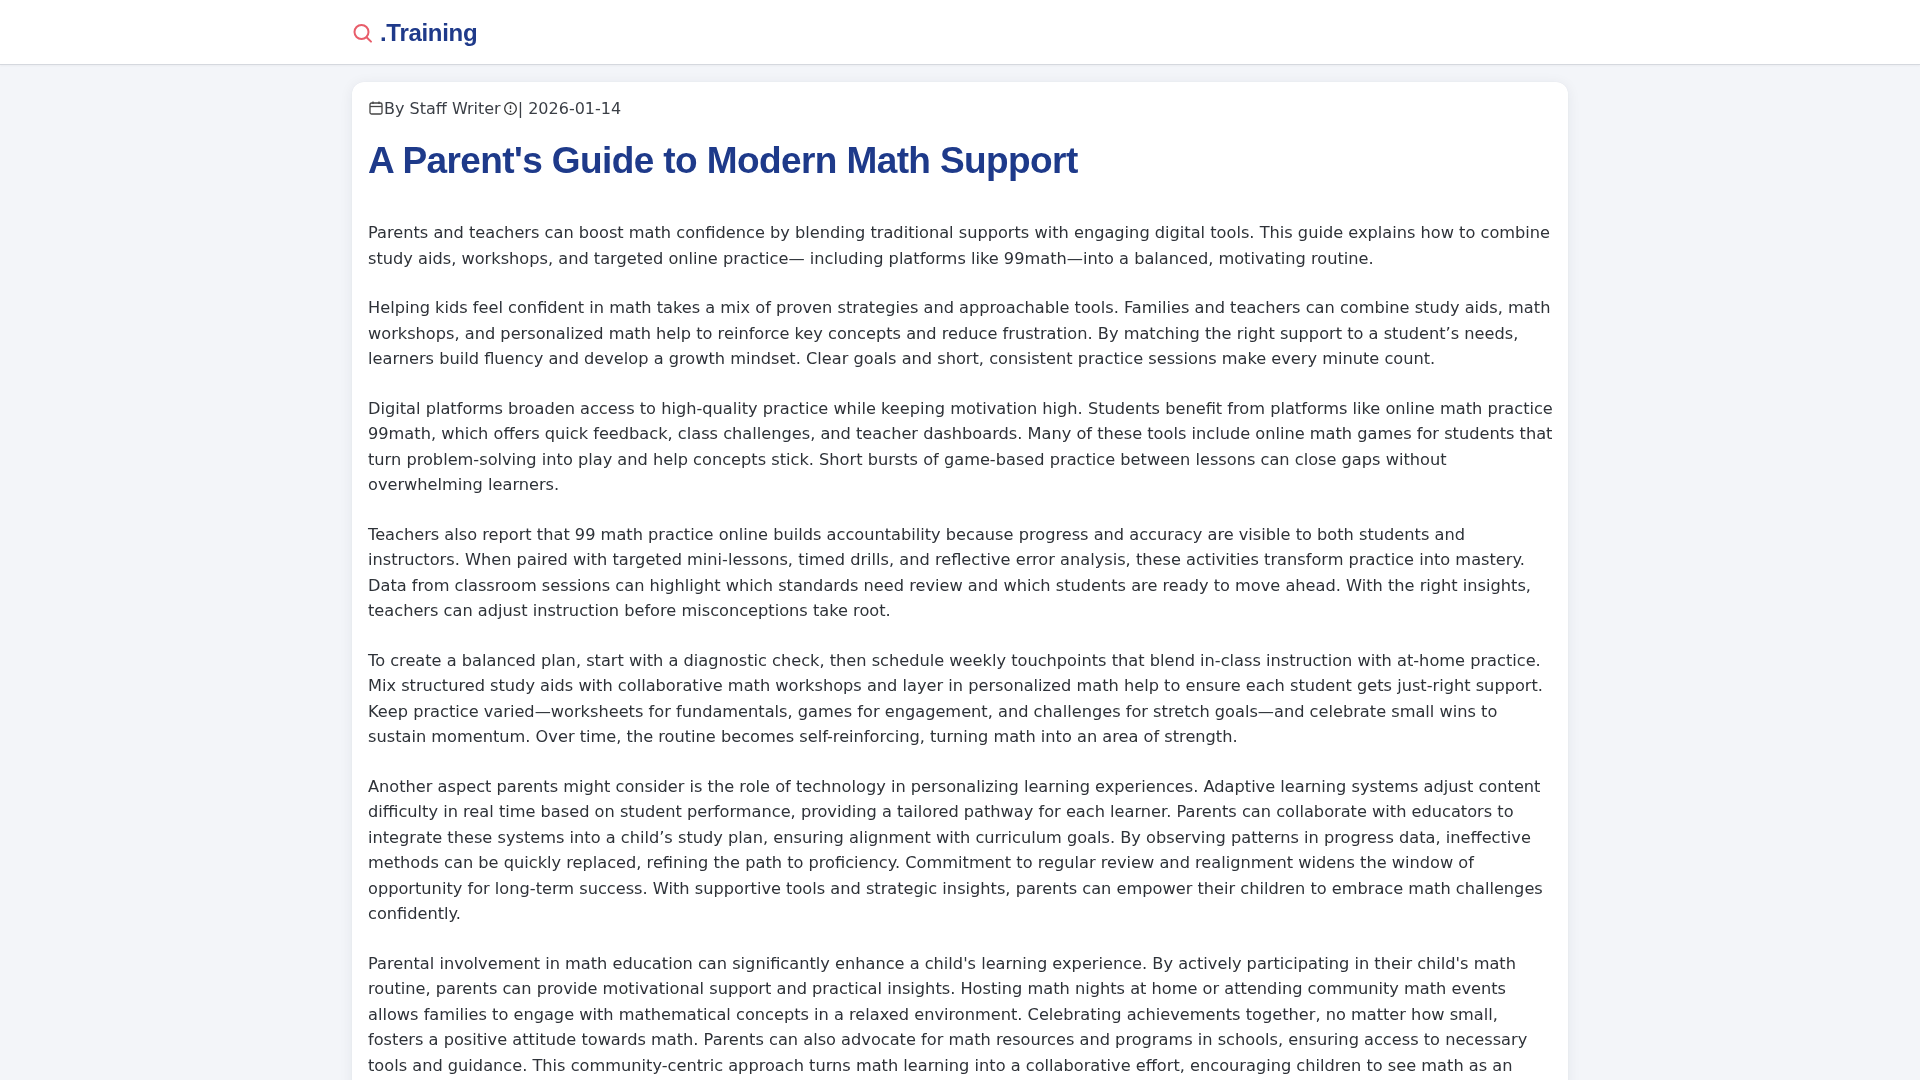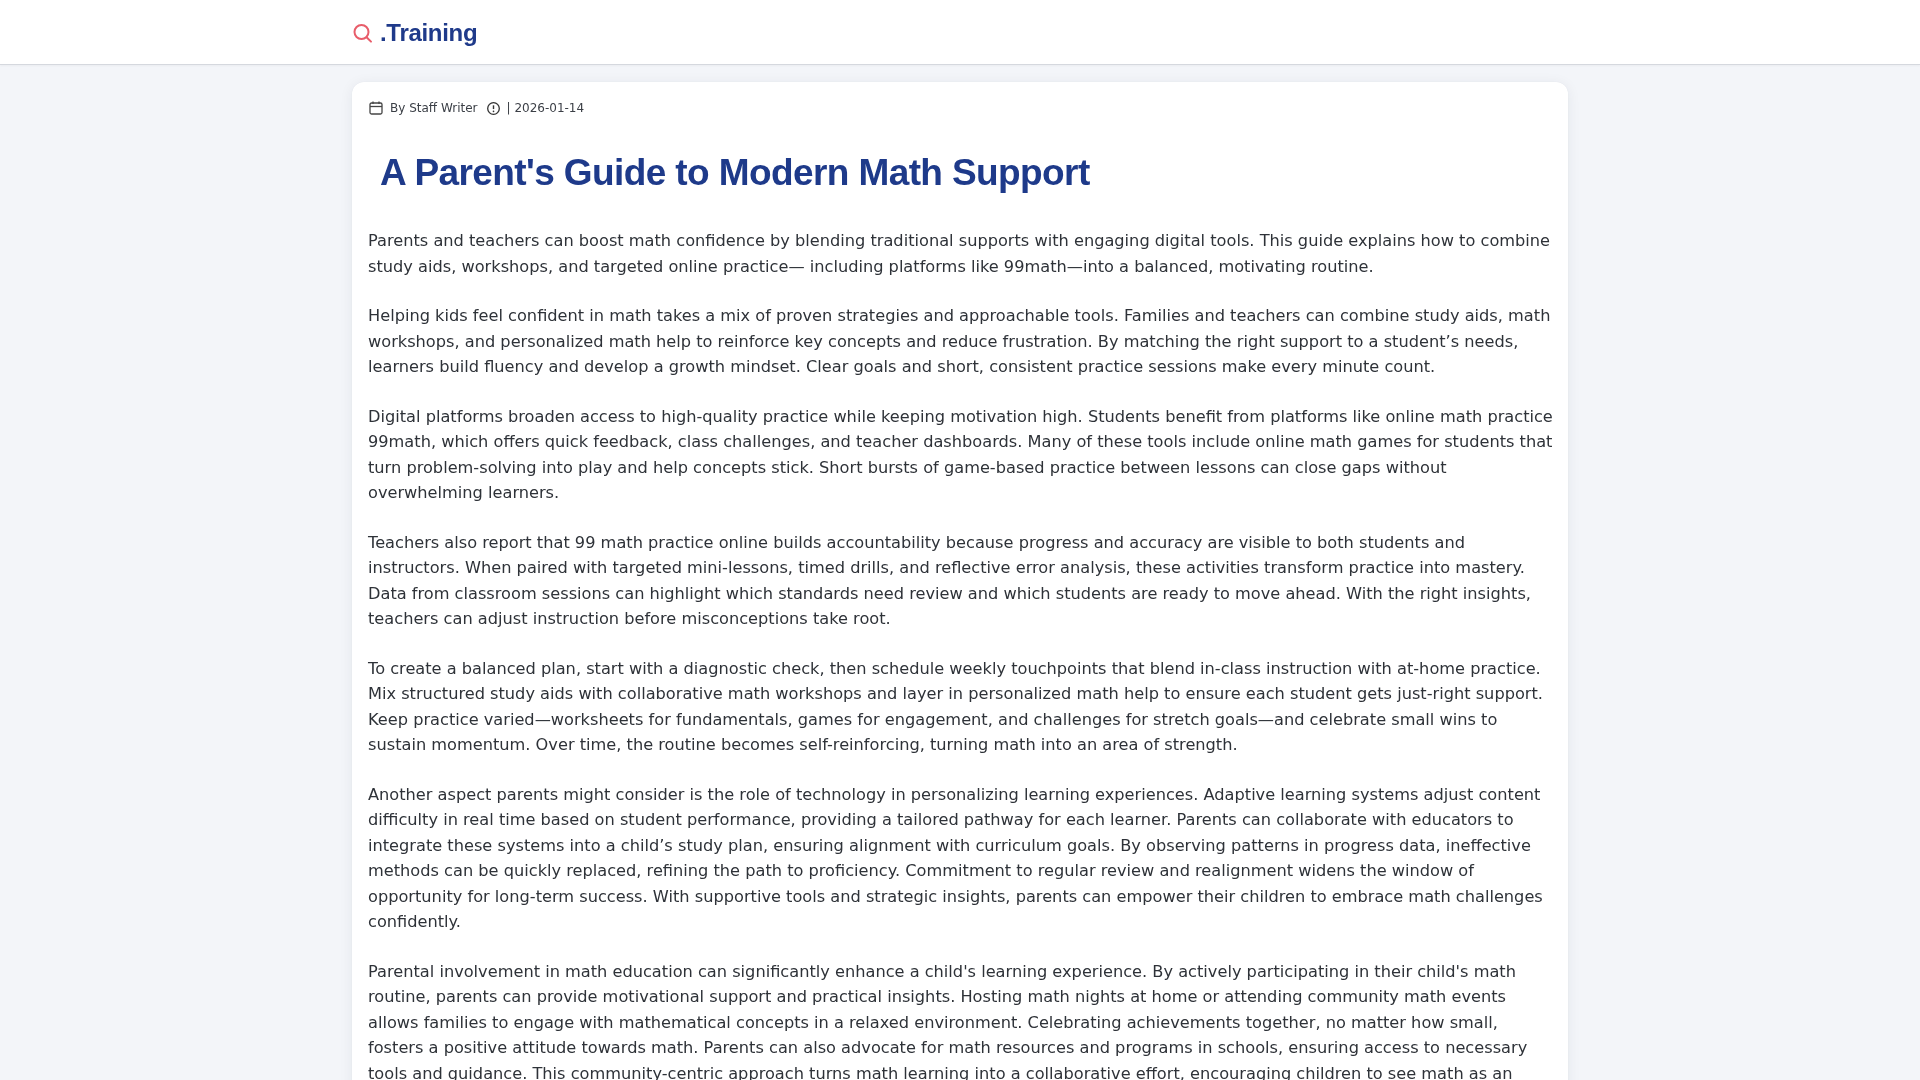--- a/index.html
+++ b/index.html
@@ -22,36 +22,36 @@
       font-family: "Liberation Sans", sans-serif; font-weight: 700;
       font-size: 24px; color: #1f3a8a; letter-spacing: -0.3px; text-align: center;
     }
     .card {
       position: absolute; left: 352px; top: 82px; width: 1216px; height: 1100px;
       background: #ffffff; border-radius: 12px;
       box-shadow: 0 2px 14px rgba(30,41,59,0.07), 0 0 1px rgba(30,41,59,0.08);
     }
     .meta {
       position: absolute; left: 16px; top: 15px; height: 22px;
-      display: flex; align-items: center; gap: 6px;
-      font-size: 12px; color: #3b3f46;
+      display: flex; align-items: center; gap: 0;
+      font-size: 16px; color: #3b3f46;
     }
     .meta svg { display: block; }
     .title {
       position: absolute; left: 16px; top: 138px; margin: 0;
       transform: translateY(-138px);
       font-family: "Liberation Sans", sans-serif; font-weight: 700;
       font-size: 37px; color: #1e3a8a; letter-spacing: -0.6px;
       top: 140px;
     }
     .body {
       position: absolute; left: 16px; top: 130px; width: 1190px;
       font-size: 16.2px; line-height: 25.5px; color: #2e3238;
     }
-    .body p { margin: 16px 0 24px 0; }
+    .body p { margin: 8px 0 24px 0; }
   </style>
 </head>
 <body>
 
 <header class="topbar">
   <a class="brand">
     <span>
       <svg width="22" height="22" viewBox="0 0 22 22">
         <circle cx="9.5" cy="10" r="7" fill="none" stroke="#e85d6a" stroke-width="2"></circle>
         <line x1="14.6" y1="15.2" x2="19" y2="19.6" stroke="#e85d6a" stroke-width="2" stroke-linecap="round"></line>
@@ -75,21 +75,21 @@
     <span style="margin-left:2px;">
       <svg width="15" height="15" viewBox="0 0 16 16">
         <circle cx="8" cy="8" r="6.2" fill="none" stroke="#333" stroke-width="1.4"></circle>
         <line x1="8" y1="4.6" x2="8" y2="8.6" stroke="#333" stroke-width="1.5"></line>
         <circle cx="8" cy="11" r="0.9" fill="#333"></circle>
       </svg>
     </span>
     <span>| 2026-01-14</span>
   </div>
 
-  <h1 class="title" style="transform:none; top:58px; margin:12px;">A Parent's Guide to Modern Math Support</h1>
+  <h1 class="title" style="transform:none; top:58px; margin:0;">A Parent's Guide to Modern Math Support</h1>
 
   <div class="body">
     <p>Parents and teachers can boost math confidence by blending traditional supports with engaging digital tools. This guide explains how to combine study aids, workshops, and targeted online practice— including platforms like 99math—into a balanced, motivating routine.</p>
     <p>Helping kids feel confident in math takes a mix of proven strategies and approachable tools. Families and teachers can combine study aids, math workshops, and personalized math help to reinforce key concepts and reduce frustration. By matching the right support to a student’s needs, learners build fluency and develop a growth mindset. Clear goals and short, consistent practice sessions make every minute count.</p>
     <p>Digital platforms broaden access to high-quality practice while keeping motivation high. Students benefit from platforms like online math practice 99math, which offers quick feedback, class challenges, and teacher dashboards. Many of these tools include online math games for students that turn problem-solving into play and help concepts stick. Short bursts of game-based practice between lessons can close gaps without overwhelming learners.</p>
     <p>Teachers also report that 99 math practice online builds accountability because progress and accuracy are visible to both students and instructors. When paired with targeted mini-lessons, timed drills, and reflective error analysis, these activities transform practice into mastery. Data from classroom sessions can highlight which standards need review and which students are ready to move ahead. With the right insights, teachers can adjust instruction before misconceptions take root.</p>
     <p>To create a balanced plan, start with a diagnostic check, then schedule weekly touchpoints that blend in-class instruction with at-home practice. Mix structured study aids with collaborative math workshops and layer in personalized math help to ensure each student gets just-right support. Keep practice varied—worksheets for fundamentals, games for engagement, and challenges for stretch goals—and celebrate small wins to sustain momentum. Over time, the routine becomes self-reinforcing, turning math into an area of strength.</p>
     <p>Another aspect parents might consider is the role of technology in personalizing learning experiences. Adaptive learning systems adjust content difficulty in real time based on student performance, providing a tailored pathway for each learner. Parents can collaborate with educators to integrate these systems into a child’s study plan, ensuring alignment with curriculum goals. By observing patterns in progress data, ineffective methods can be quickly replaced, refining the path to proficiency. Commitment to regular review and realignment widens the window of opportunity for long-term success. With supportive tools and strategic insights, parents can empower their children to embrace math challenges confidently.</p>
     <p>Parental involvement in math education can significantly enhance a child's learning experience. By actively participating in their child's math routine, parents can provide motivational support and practical insights. Hosting math nights at home or attending community math events allows families to engage with mathematical concepts in a relaxed environment. Celebrating achievements together, no matter how small, fosters a positive attitude towards math. Parents can also advocate for math resources and programs in schools, ensuring access to necessary tools and guidance. This community-centric approach turns math learning into a collaborative effort, encouraging children to see math as an integral part of everyday life.</p>
 

